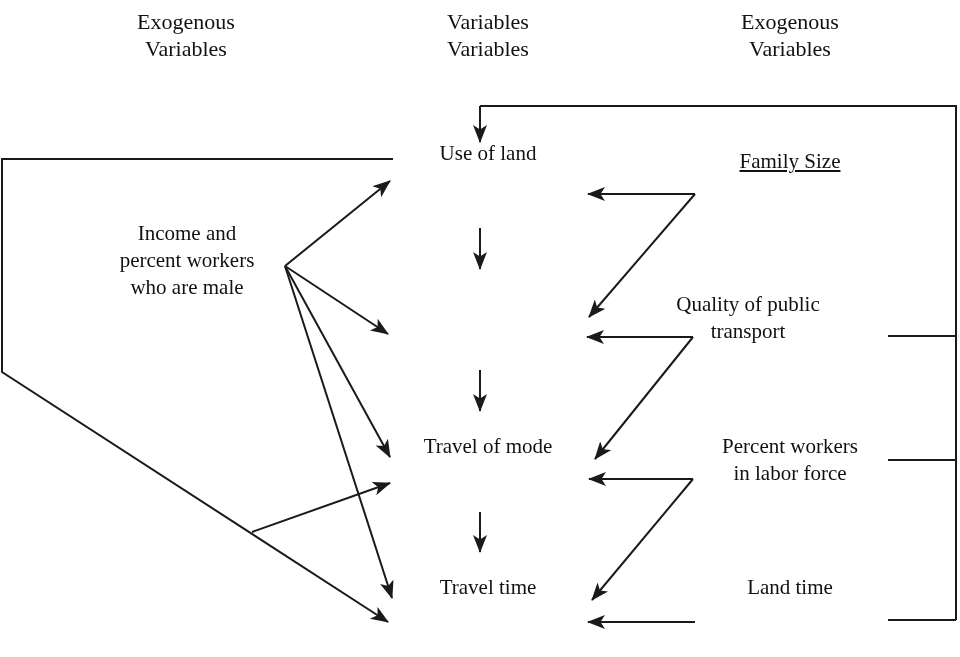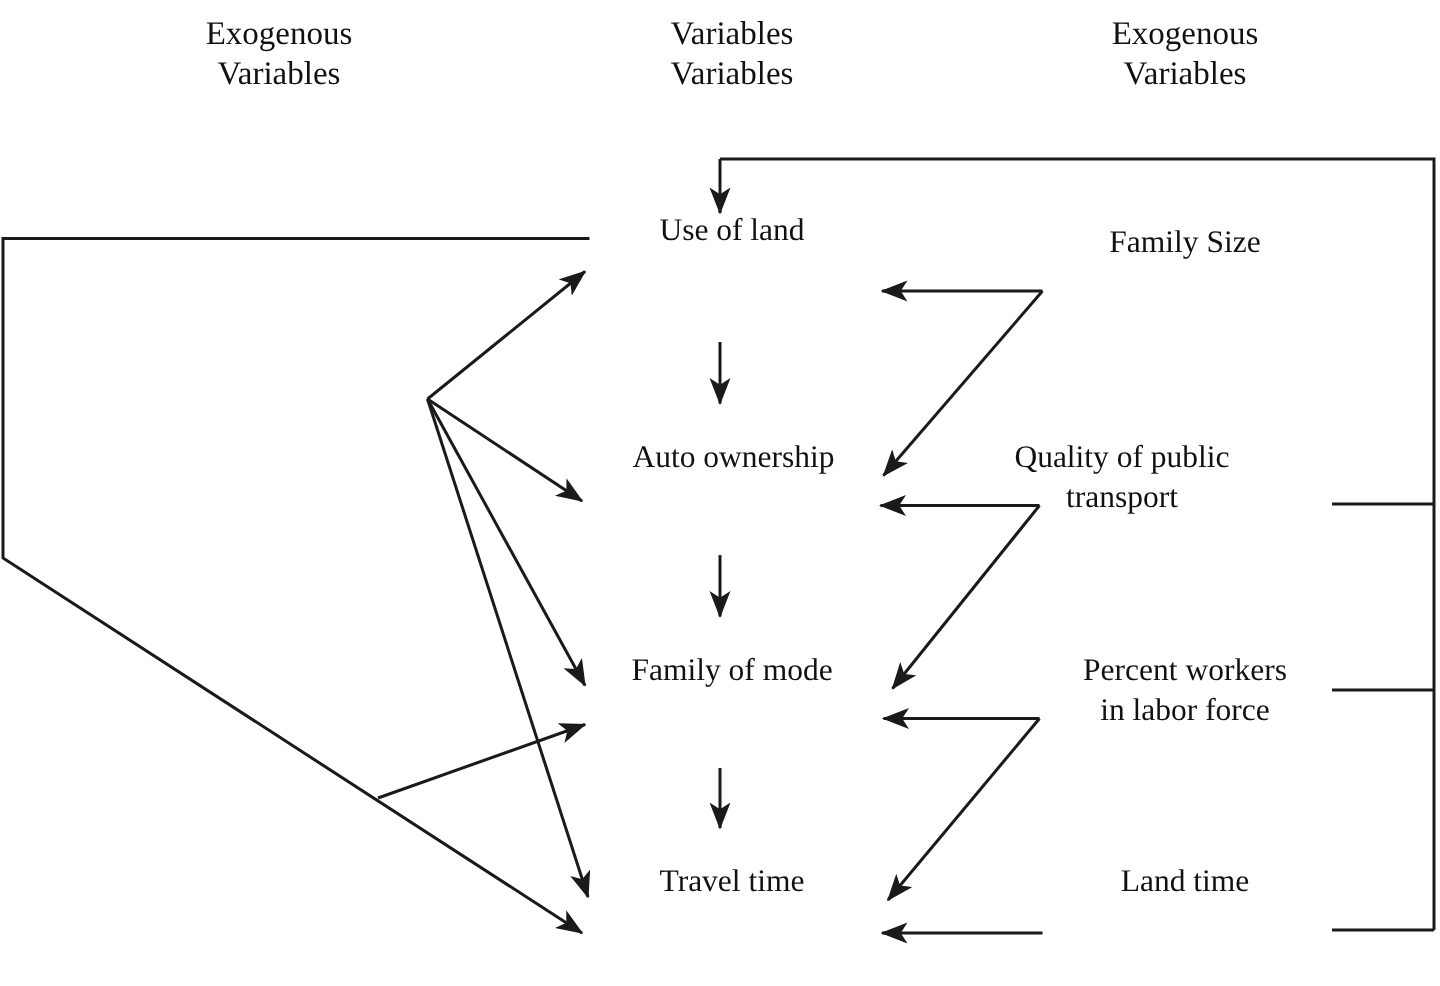--- a/index.html
+++ b/index.html
@@ -78,26 +78,28 @@
   </div>
   <div class="header" style="left:488px; top:8px;">
     <span>Variables</span>
     <span class="u">Variables</span>
   </div>
   <div class="header" style="left:790px; top:8px;">
     <span>Exogenous</span>
     <span class="u">Variables</span>
   </div>
 
+  <div class="label" style="left:187px; top:220px;">Income and
+percent workers
+who are male</div>
 
   <div class="label" style="left:488px; top:140px;">Use of land</div>
-  <div class="label" style="left:489px; top:291px;">Auto ownership</div>
-  <div class="label" style="left:488px; top:433px;">Family of mode</div>
+  <div class="label" style="left:488px; top:433px;">Travel of mode</div>
   <div class="label" style="left:488px; top:574px;">Travel time</div>
 
-  <div class="label" style="left:790px; top:148px;">Family Size</div>
+  <div class="label" style="left:790px; top:148px;text-decoration:underline;">Family Size</div>
   <div class="label" style="left:748px; top:291px;">Quality of public
 transport</div>
   <div class="label" style="left:790px; top:433px;">Percent workers
 in labor force</div>
   <div class="label" style="left:790px; top:574px;">Land time</div>
 
 </div>
 
 </body></html>

